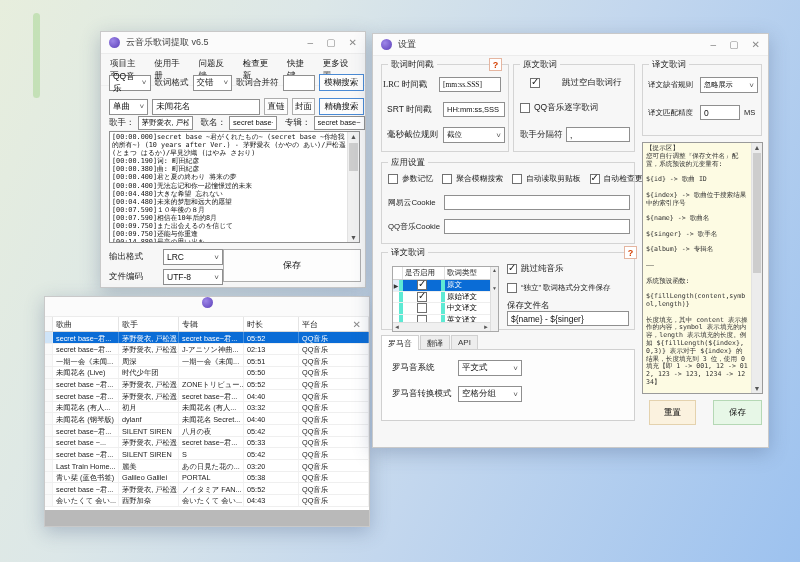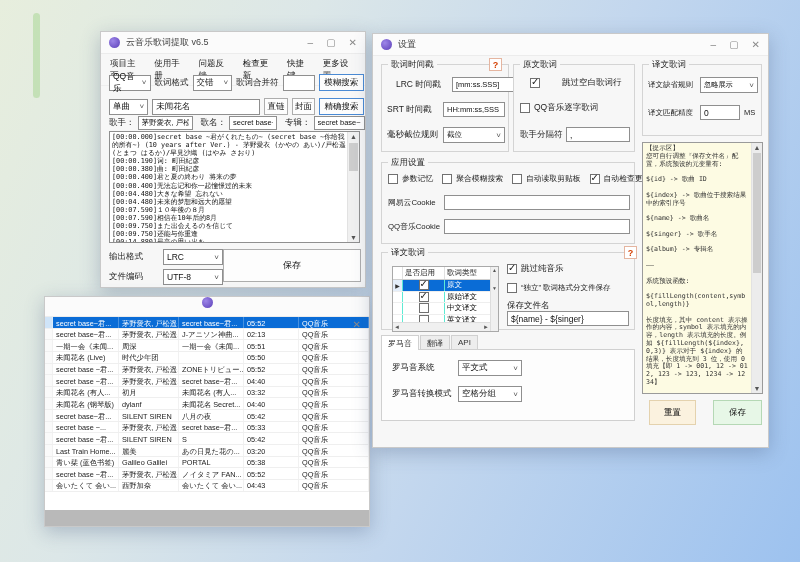--- a/index.html
+++ b/index.html
@@ -86,21 +86,21 @@
     background:#fdfbe3; border:1px solid #9a9a9a; overflow:hidden; }
   .hint-text { position:absolute; left:3px; top:2px; right:13px;
     font-family:"DejaVu Sans Mono","Liberation Mono",monospace;
     font-size:6.6px; line-height:7.8px; white-space:pre-wrap; word-break:break-all; color:#333; }
   .grid { position:absolute; left:10px; top:13px; width:107px; height:66px;
     border:1px solid #a9a9a9; background:#fff; }
   .ghead { display:flex; height:13px; border-bottom:1px solid #cfcfcf; }
   .gh { font-size:7.5px; padding:1px 2px; color:#222; border-right:1px solid #e0e0e0;
     white-space:nowrap; overflow:hidden; }
   .grow { display:flex; height:11.5px; border-bottom:1px solid #eee; }
-  .gc { font-size:7.5px; padding:0 2px; border-right:1px solid #5eead4; display:flex;
+  .gc { font-size:7.5px; padding:0 2px; border-right:4px solid #5eead4; display:flex;
     align-items:center; overflow:hidden; white-space:nowrap; }
   .gc-sel,.gh-sel { width:10px; flex:none; font-size:6px; color:#333; justify-content:center; }
   .gc-cb,.gh-cb { width:42px; flex:none; justify-content:center; }
   .gc-type,.gh-type { flex:1; }
   .sel-grow { background:#0a6cd6; }
   .sel-grow .gc-type { color:#fff; }
   .sel-grow .gc-sel { background:#e4eefa; color:#333; }
   .grid .hscroll { position:absolute; left:0; right:8px; bottom:0; height:9px;
     background:#f0f0f0; border-top:1px solid #ddd; font-size:6px; color:#555;
     display:flex; justify-content:space-between; align-items:center; padding:0 1px; }
@@ -217,20 +217,28 @@
 </div>
 
 <div class="window" id="res-win">
   <div class="titlebar" style="height:20px;flex-direction:column;">
     <span class="app-ico"></span>
     <span class="title-text">搜索结果</span>
     <span class="win-controls">
       <span>✕</span>
     </span>
   </div>
+  <div class="thead">
+    <div class="th th-sel"></div>
+    <div class="th th0">歌曲</div>
+    <div class="th th1">歌手</div>
+    <div class="th th2">专辑</div>
+    <div class="th th3">时长</div>
+    <div class="th th4">平台</div>
+  </div>
   <div>
       <div class="trow sel-row">
         <div class="tc tc-sel"></div>
         <div class="tc tc0">secret base~君...</div>
         <div class="tc tc1">茅野愛衣, 戸松遥...</div>
         <div class="tc tc2">secret base~君...</div>
         <div class="tc tc3">05:52</div>
         <div class="tc tc4">QQ音乐</div>
       </div>
       <div class="trow">
@@ -356,21 +364,21 @@
     <span class="win-controls">
       <span>–</span>
       <span>▢</span>
       <span>✕</span>
     </span>
   </div>
 
   <div class="group" style="left:8px; top:30px; width:128px; height:88px;">
     <span class="gtitle">歌词时间戳</span>
     <span class="help" style="position:absolute; right:6px; top:-7px;">?</span>
-    <div class="srow" style="left:14px; top:12px; width:118px;">
+    <div class="srow" style="left:1px; top:12px; width:118px;font-family:Liberation Serif, serif;">
       <span class="lbl" style="width:52px;">LRC 时间戳</span>
       <input class="tb" style="width: 62px; height: 15px; font-size: 7.5px;" readonly="" value="[mm:ss.SSS]">
     </div>
     <div class="srow" style="left:5px; top:37px; width:118px;">
       <span class="lbl" style="width:52px;">SRT 时间戳</span>
       <input class="tb" style="width: 62px; height: 15px; font-size: 7.5px;" readonly="" value="HH:mm:ss,SSS">
     </div>
     <div class="srow" style="left:5px; top:62px; width:118px;">
       <span class="lbl" style="width:52px;">毫秒截位规则</span>
       <span class="sel" style="width:62px; font-size:7.5px;">

